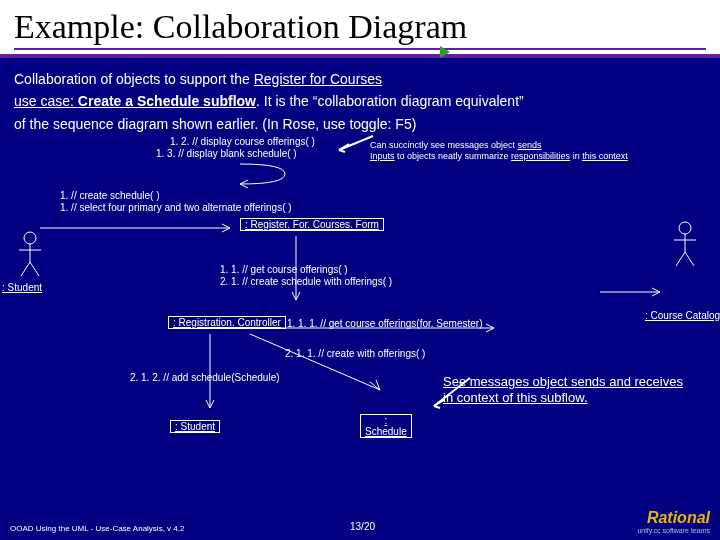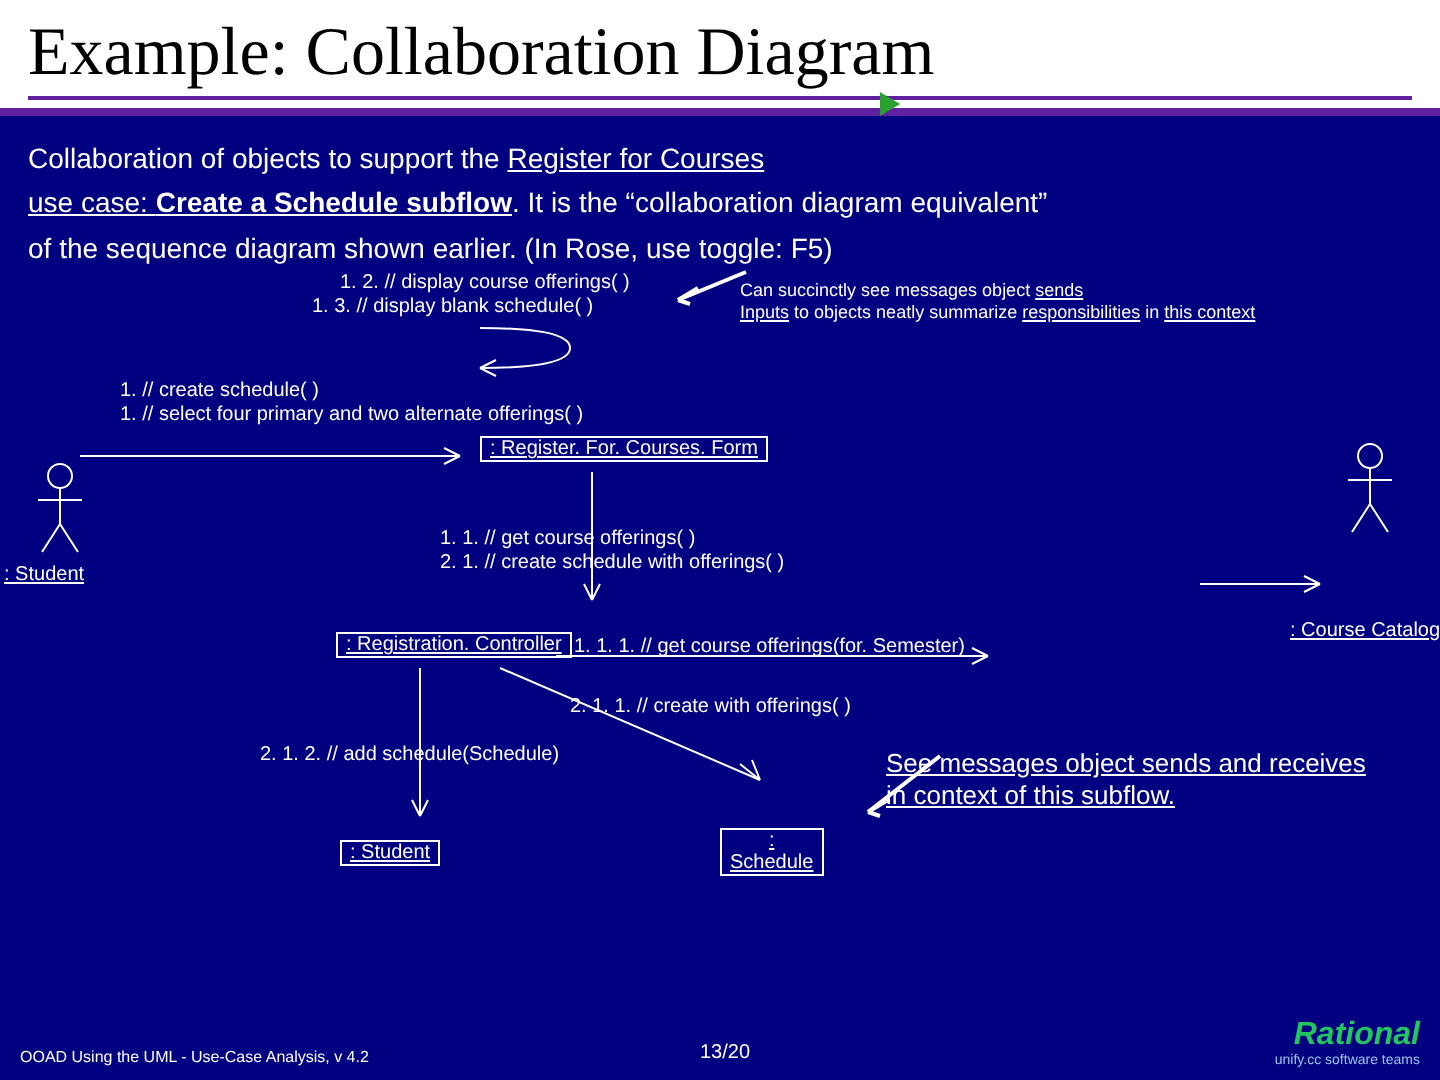--- a/index.html
+++ b/index.html
@@ -58,21 +58,21 @@
     position: absolute; left: 10px; bottom: 6px;
     font-size: 8px; line-height: 1.2; margin-top: 38px;
   }
   .pager {
     position: absolute; left: 350px; bottom: 8px; font-size: 10px;
   }
   .logo {
     position: absolute; right: 10px; bottom: 6px;
     font-size: 10px; text-align: right;
   }
-  .logo .brand { font-style: italic; font-size: 16px; font-weight: bold; color: #22c55e; }
+  .logo .brand { font-style: italic; font-size: 16px; font-weight: bold; color: #eab308; }
   .logo .tag { font-size: 7px; color: #98c8e8; }
   .arrow-play {
     position: absolute;
     width: 0; height: 0;
     border-top: 6px solid transparent;
     border-bottom: 6px solid transparent;
     border-left: 10px solid #2aa030;
   }
   svg.actor { position: absolute; }
   svg.arr { position: absolute; overflow: visible; }

